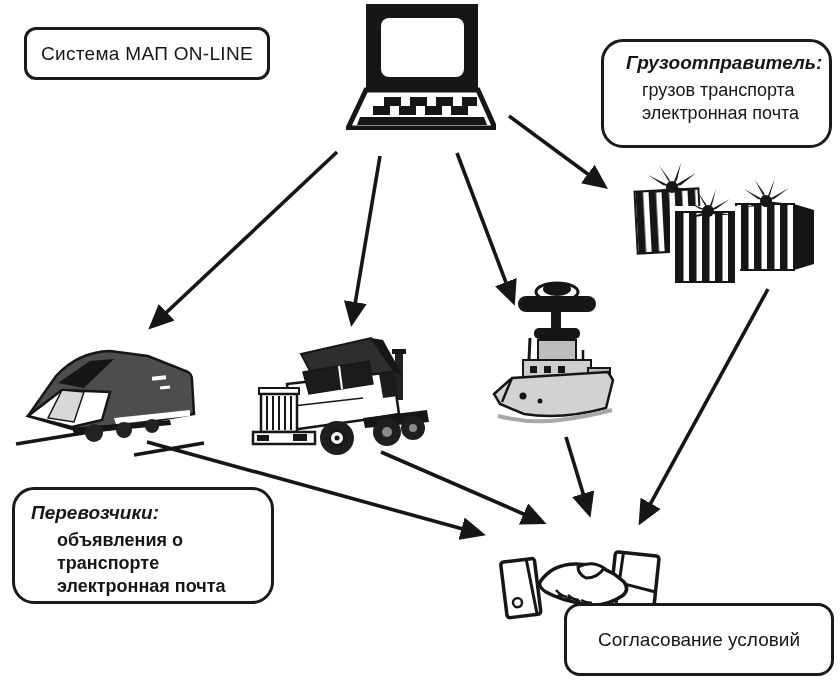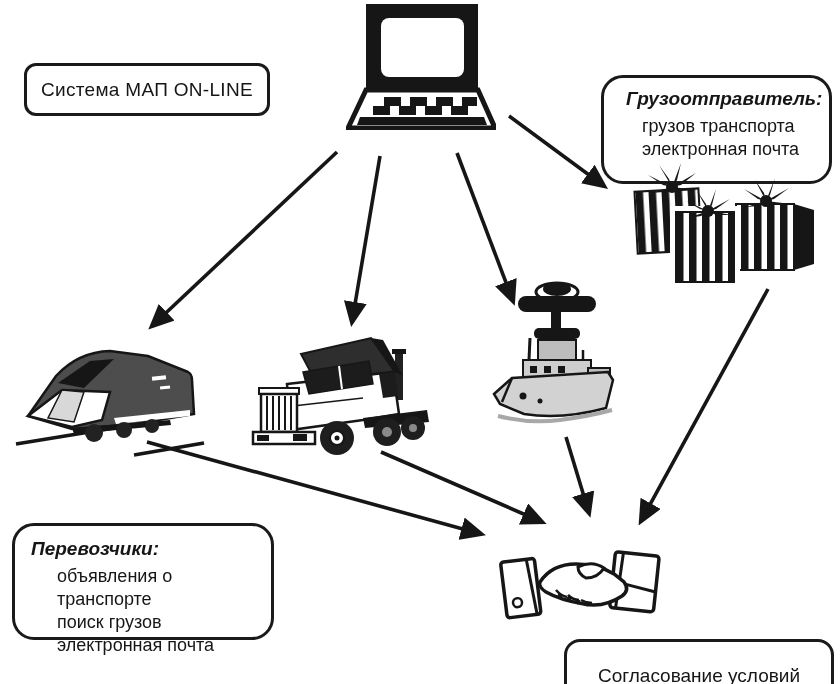--- a/index.html
+++ b/index.html
@@ -10,21 +10,20 @@
     background: #ffffff;
     font-family: "Liberation Sans", sans-serif;
     color: #161616;
     overflow: hidden;
   }
   .bubble {
     position: absolute;
     background: #ffffff;
     border: 3px solid #1a1a1a;
     box-sizing: border-box;
-    margin-top: 36px;
   }
   .system-box {
     left: 24px; top: 27px; width: 246px; height: 53px;
     border-radius: 12px;
     display: flex; align-items: center; justify-content: center;
     font-size: 19px; letter-spacing: 0.3px;
   }
   .shipper-box {
     left: 601px; top: 39px; width: 231px; height: 109px;
     border-radius: 22px;
@@ -36,21 +35,21 @@
     padding: 12px 8px 8px 16px;
   }
   .bubble-title {
     font-weight: bold;
     font-style: italic;
     font-size: 19px;
     margin-bottom: 5px;
   }
   .bubble-lines { font-size: 18px; line-height: 23px; }
   .shipper-box .bubble-lines { padding-left: 16px; }
-  .carriers-box .bubble-lines { padding-left: 26px; }
+  .carriers-box .bubble-lines { padding-left: 26px; font-weight: bold; }
   .agreement-box {
     left: 564px; top: 603px; width: 270px; height: 73px;
     border-radius: 16px;
     display: flex; flex-direction: column;
     align-items: center; justify-content: center;
     font-size: 19px; line-height: 25px; text-align: center;
   }
   .node { position: absolute; }
   .node svg { display: block; width: 100%; height: 100%; }
   .arrows {
@@ -240,21 +239,20 @@
       <circle cx="50" cy="125" r="2.5" fill="#161616"></circle>
 
       <path d="M8,140 Q40,148 70,144 Q100,140 122,134" fill="none" stroke="#a8a8a8" stroke-width="4"></path>
     </svg>
   </div>
 
   <div class="bubble carriers-box">
     <div class="bubble-title">Перевозчики:</div>
     <div class="bubble-lines">
       <div>объявления о транспорте</div>
-      <div>поиск грузов</div>
       <div>электронная почта</div>
     </div>
   </div>
 
   <div class="node" style="left:494px; top:534px; width:168px; height:94px;">
     <svg viewBox="0 0 168 94">
 
       <g transform="rotate(-7 28 56)">
         <rect x="10" y="26" width="34" height="56" rx="3" fill="#ffffff" stroke="#161616" stroke-width="3.5"></rect>
         <line x1="36" y1="27" x2="40" y2="81" stroke="#161616" stroke-width="3"></line>

